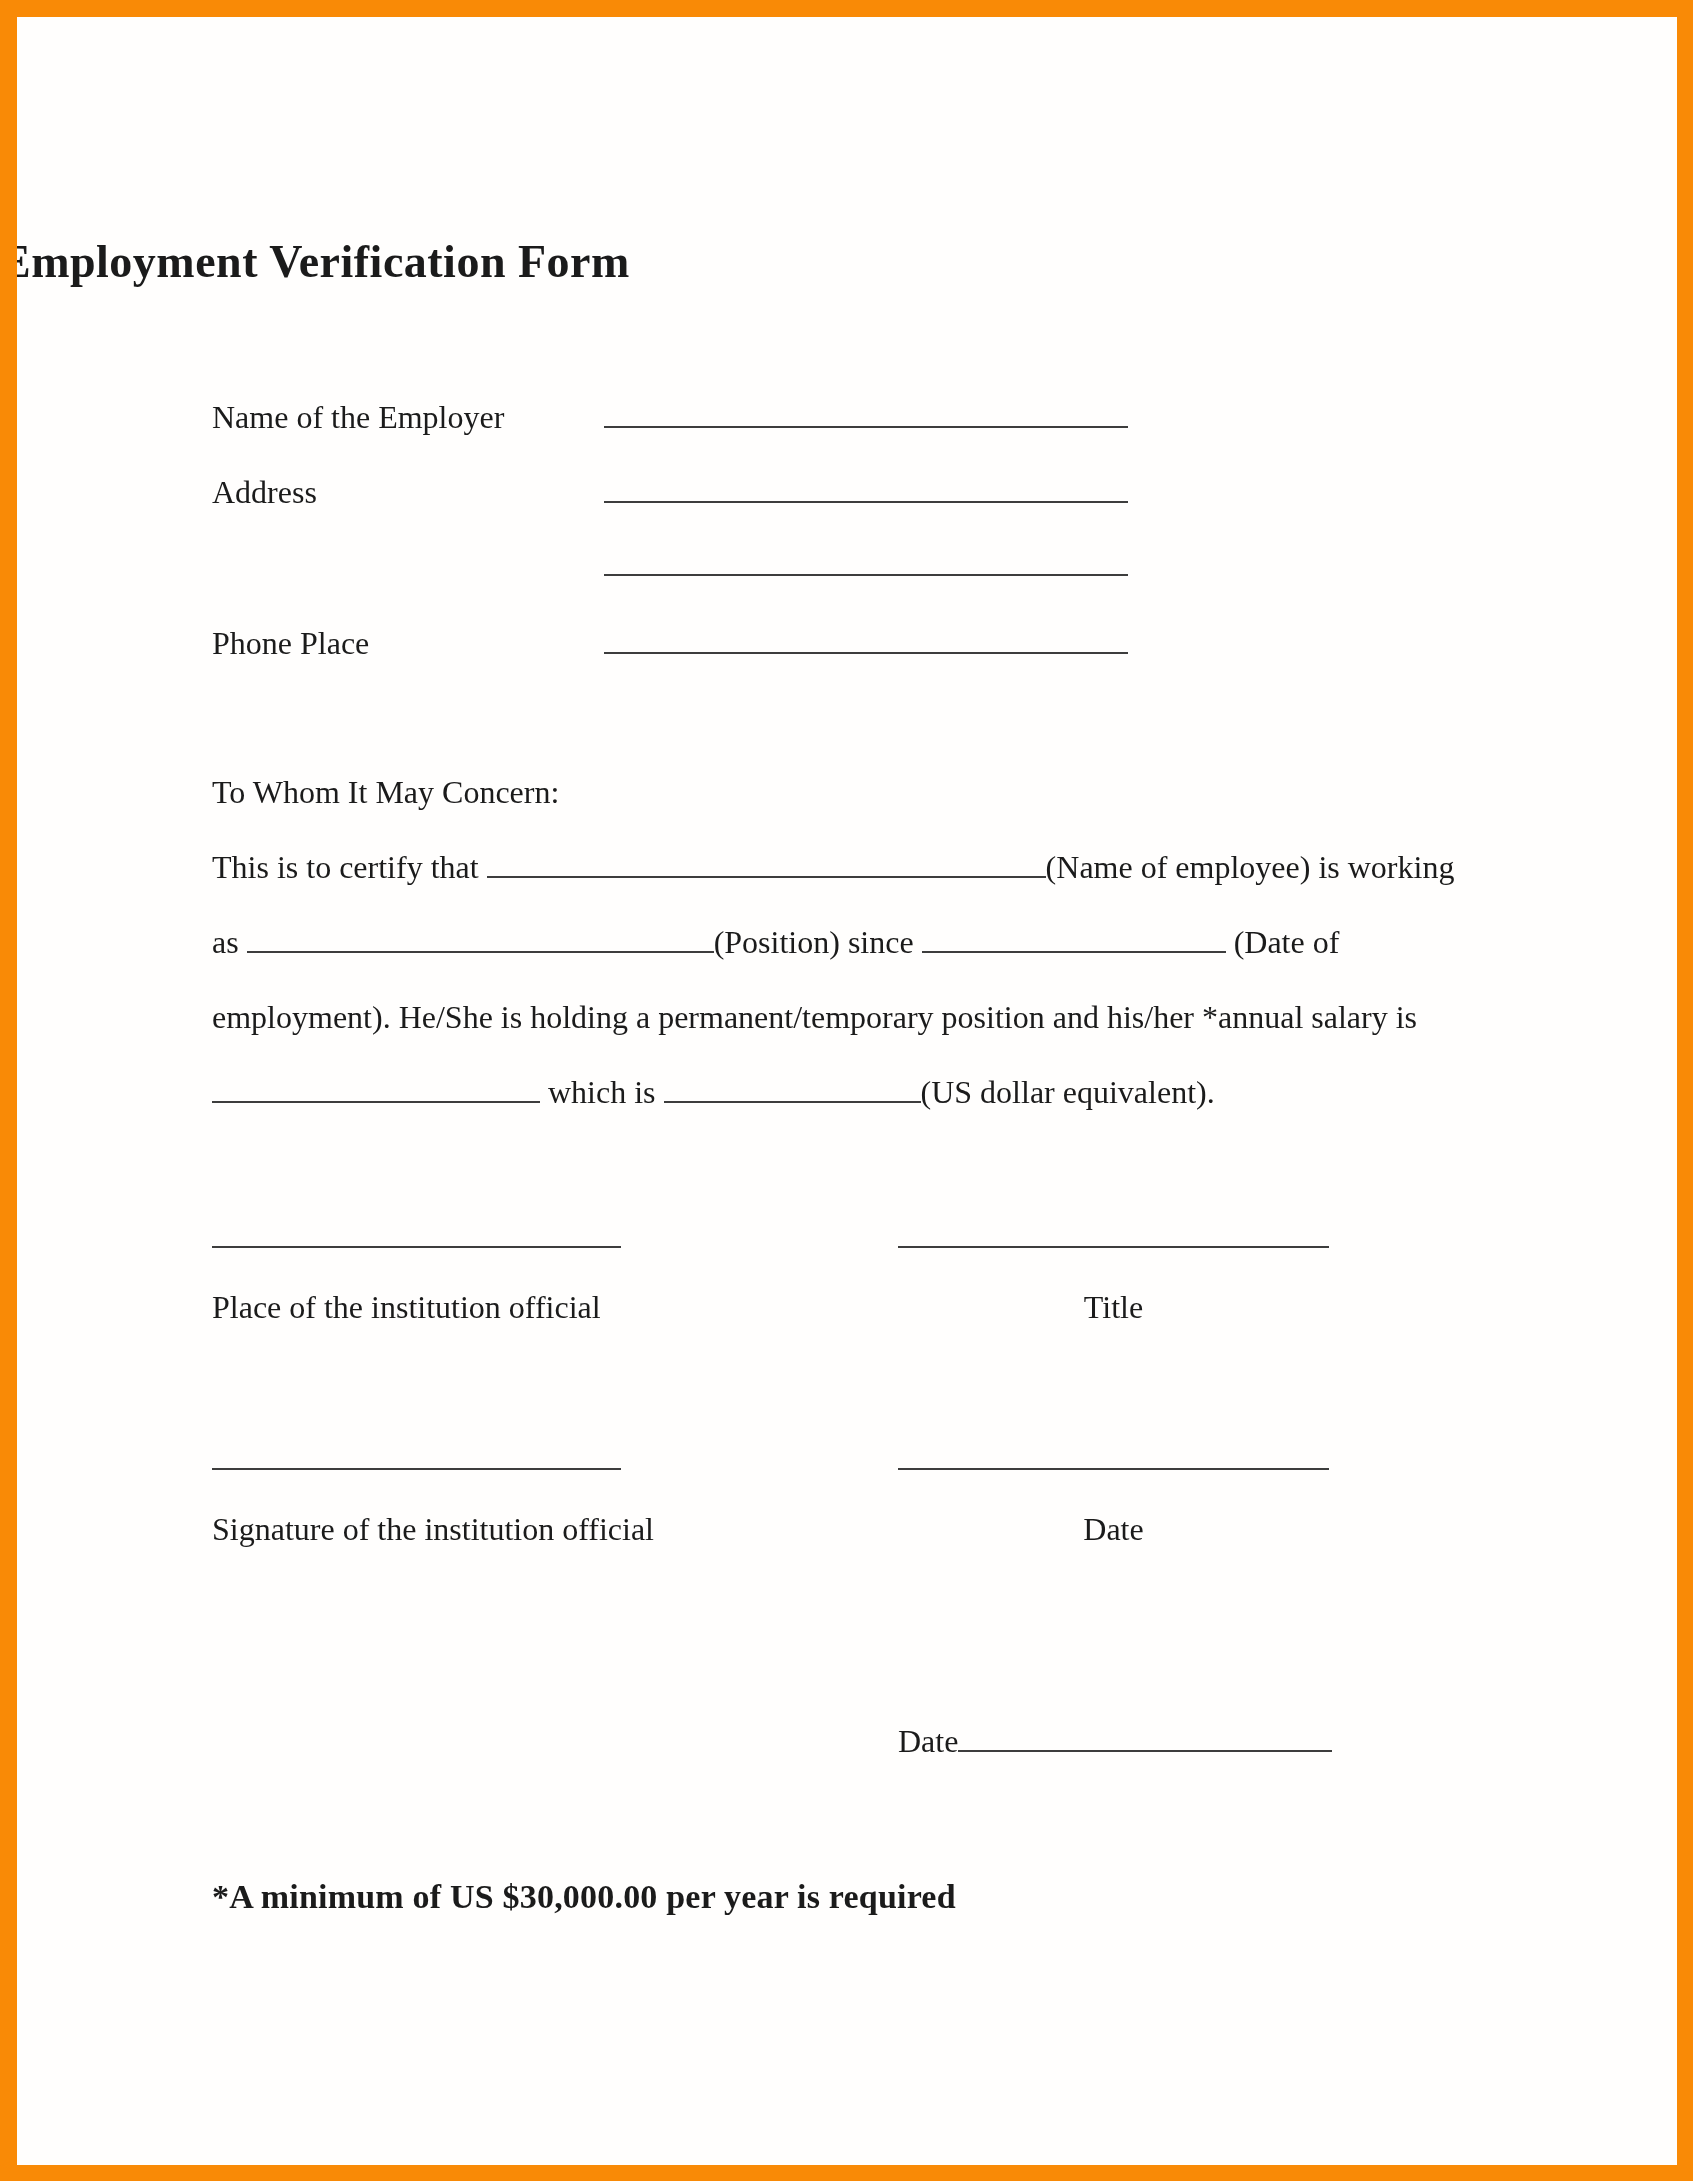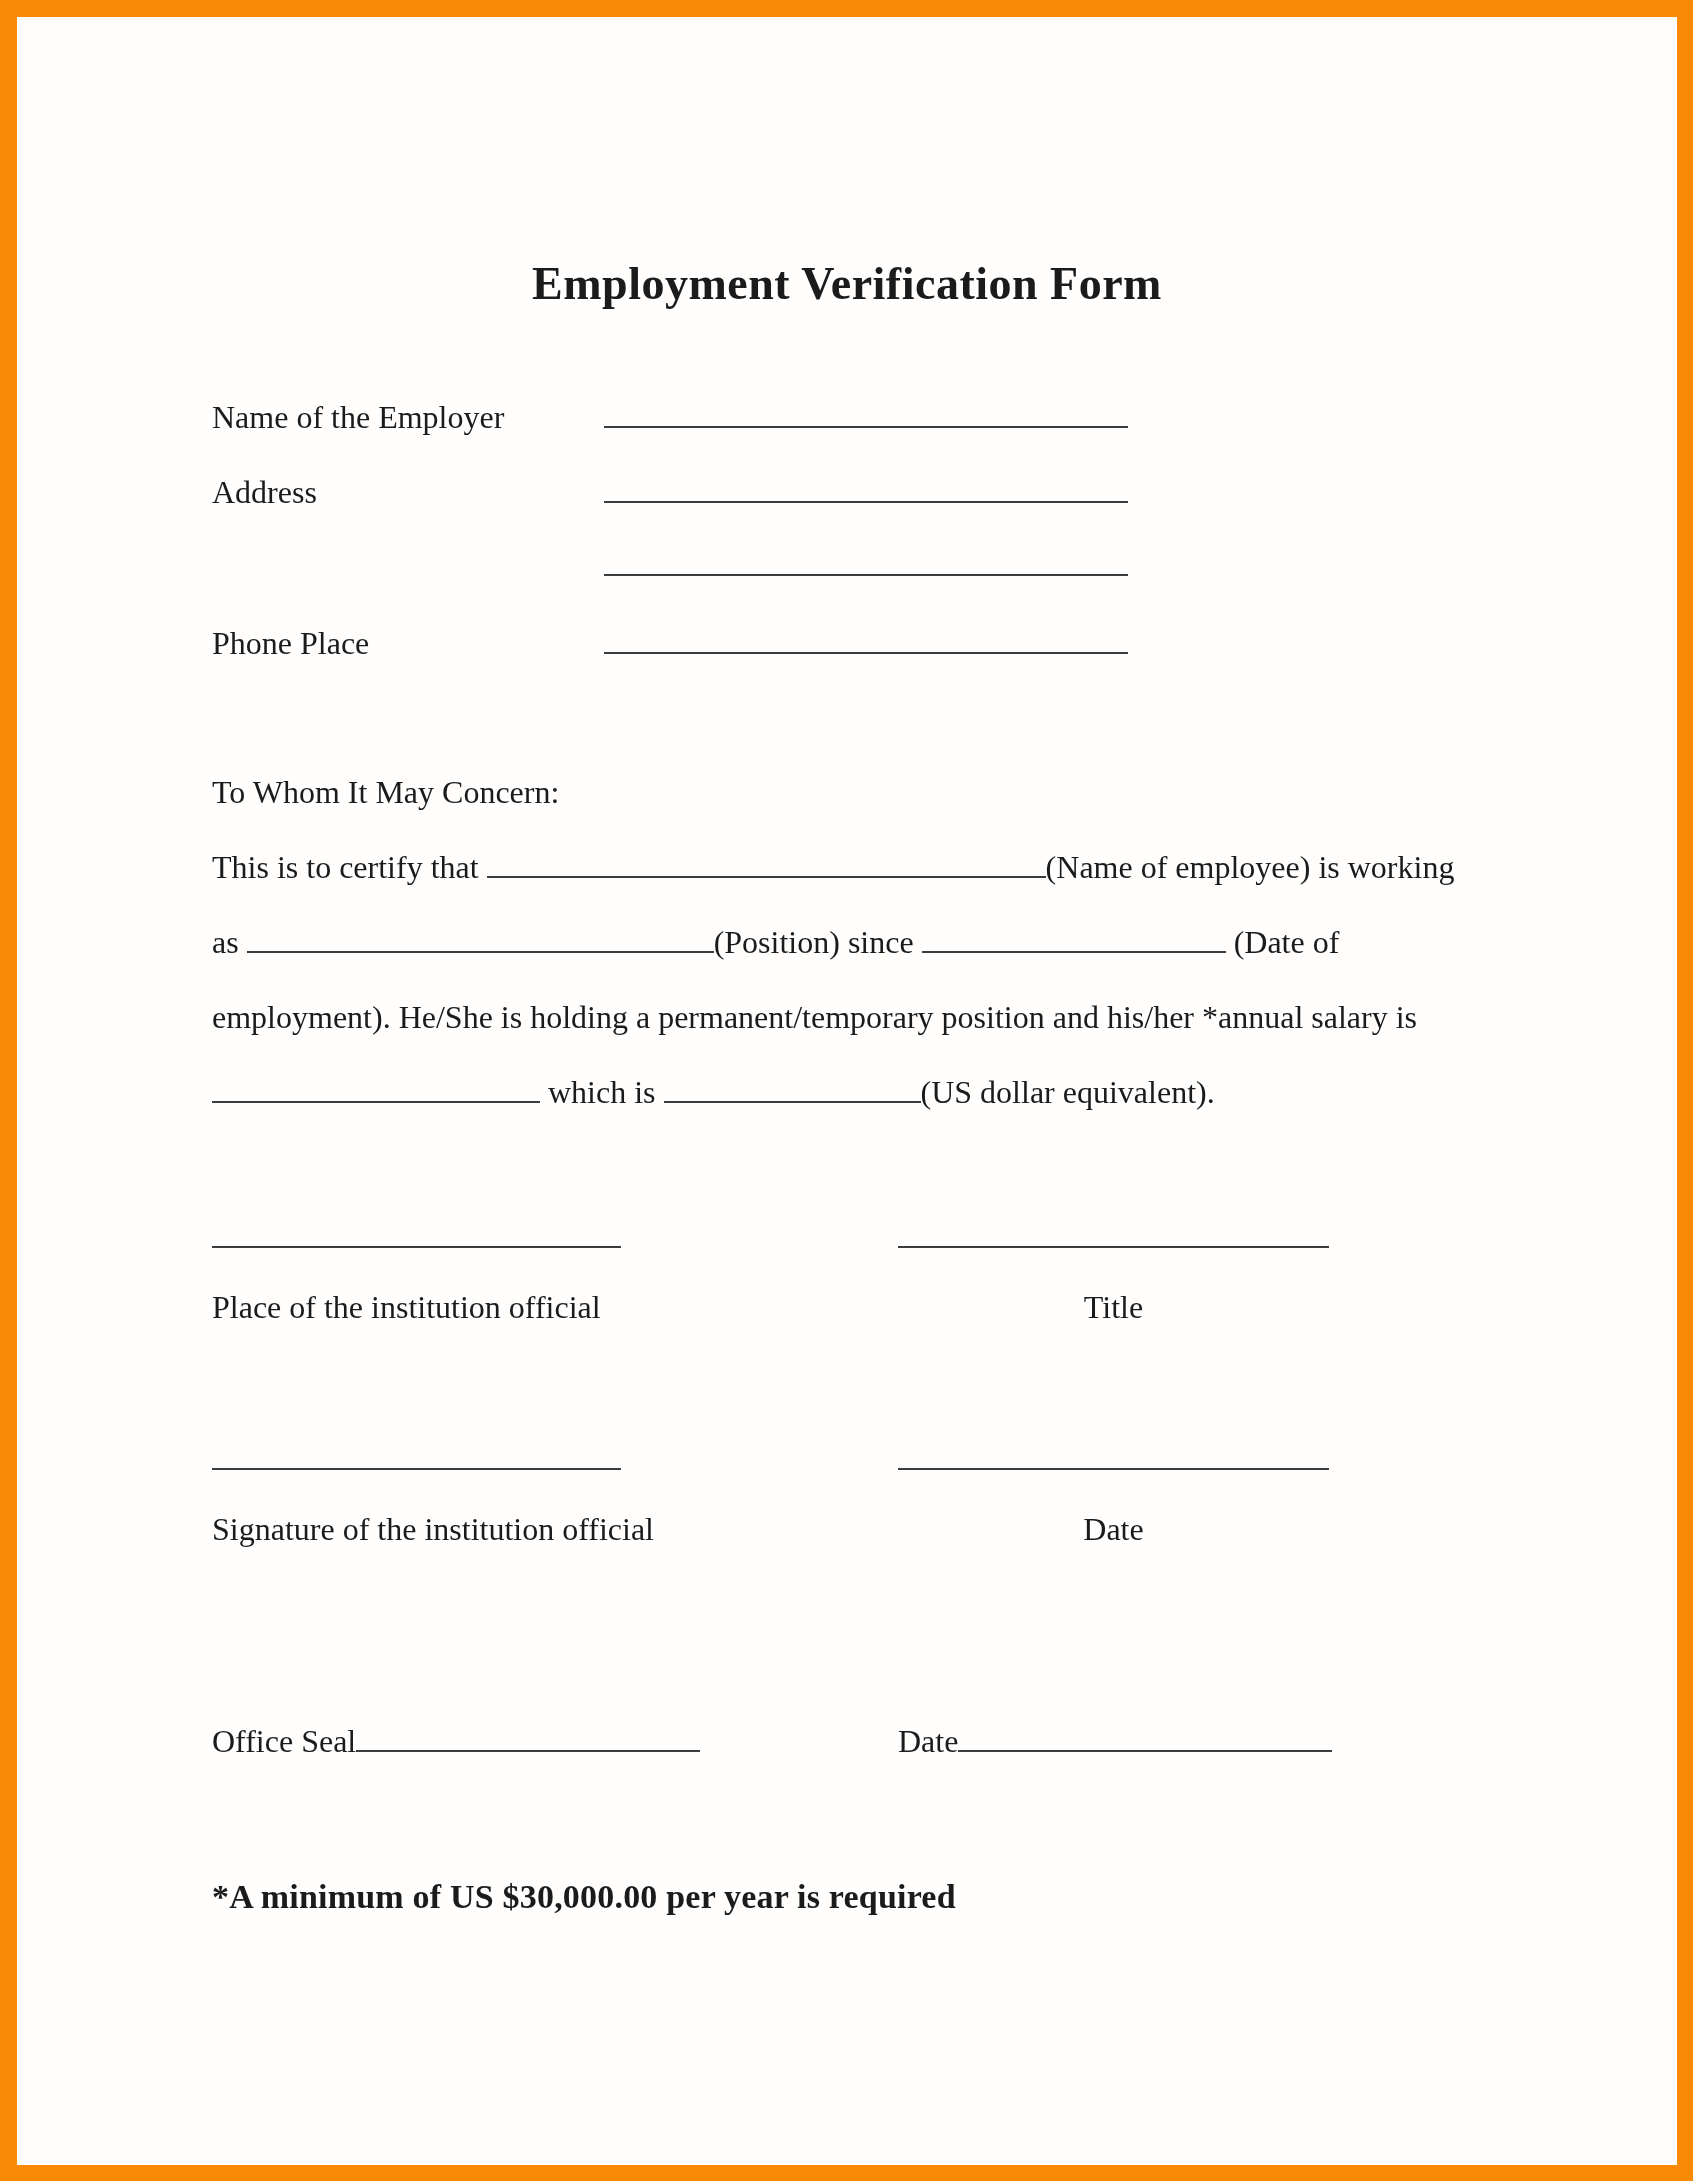--- a/index.html
+++ b/index.html
@@ -12,22 +12,21 @@
     overflow:hidden;
     margin:0 auto;
   }
   .border-frame {
     position:absolute; inset:0;
     border:17.6px solid #f98a06;
     pointer-events:none;
     z-index:5;
   }
   .title {
-    position:absolute; top:226px; left:0; right:0;
-    text-align:center;
+    position:absolute; top:204px; left:0; right:0;
     font-size:46px; font-weight:bold;
     letter-spacing:0.5px;
   }
   
   .bl {
     display:inline-block;
     height:33px;
     border-bottom:2.9px solid #3d3d3d;
     vertical-align:baseline;
   }
@@ -111,24 +110,20 @@
   <div class="sig" style="top:1468px; left:212px; width:409px">
     <div class="sline" style="border-top-color: rgb(61, 61, 61);"></div>
     <div class="slabel">Signature of the institution official</div>
   </div>
   <div class="sig" style="top:1468px; left:898px; width:431px">
     <div class="sline" style="border-top-color: rgb(61, 61, 61);"></div>
     <div class="slabel centered">Date</div>
   </div>
 
 
-  <div class="sealrow" style="left:212px">
-    <span>Office Seal</span>
-      <span class="bl" style="width: 344px; border-bottom-color: rgb(61, 61, 61);"></span>
-  </div>
   <div class="sealrow" style="left:898px">
     <span>Date</span>
       <span class="bl" style="width: 374px; border-bottom-color: rgb(61, 61, 61);"></span>
   </div>
 
   <div class="footnote">*A minimum of US $30,000.00 per year is required</div>
 </div>
 
 
 </body></html>

